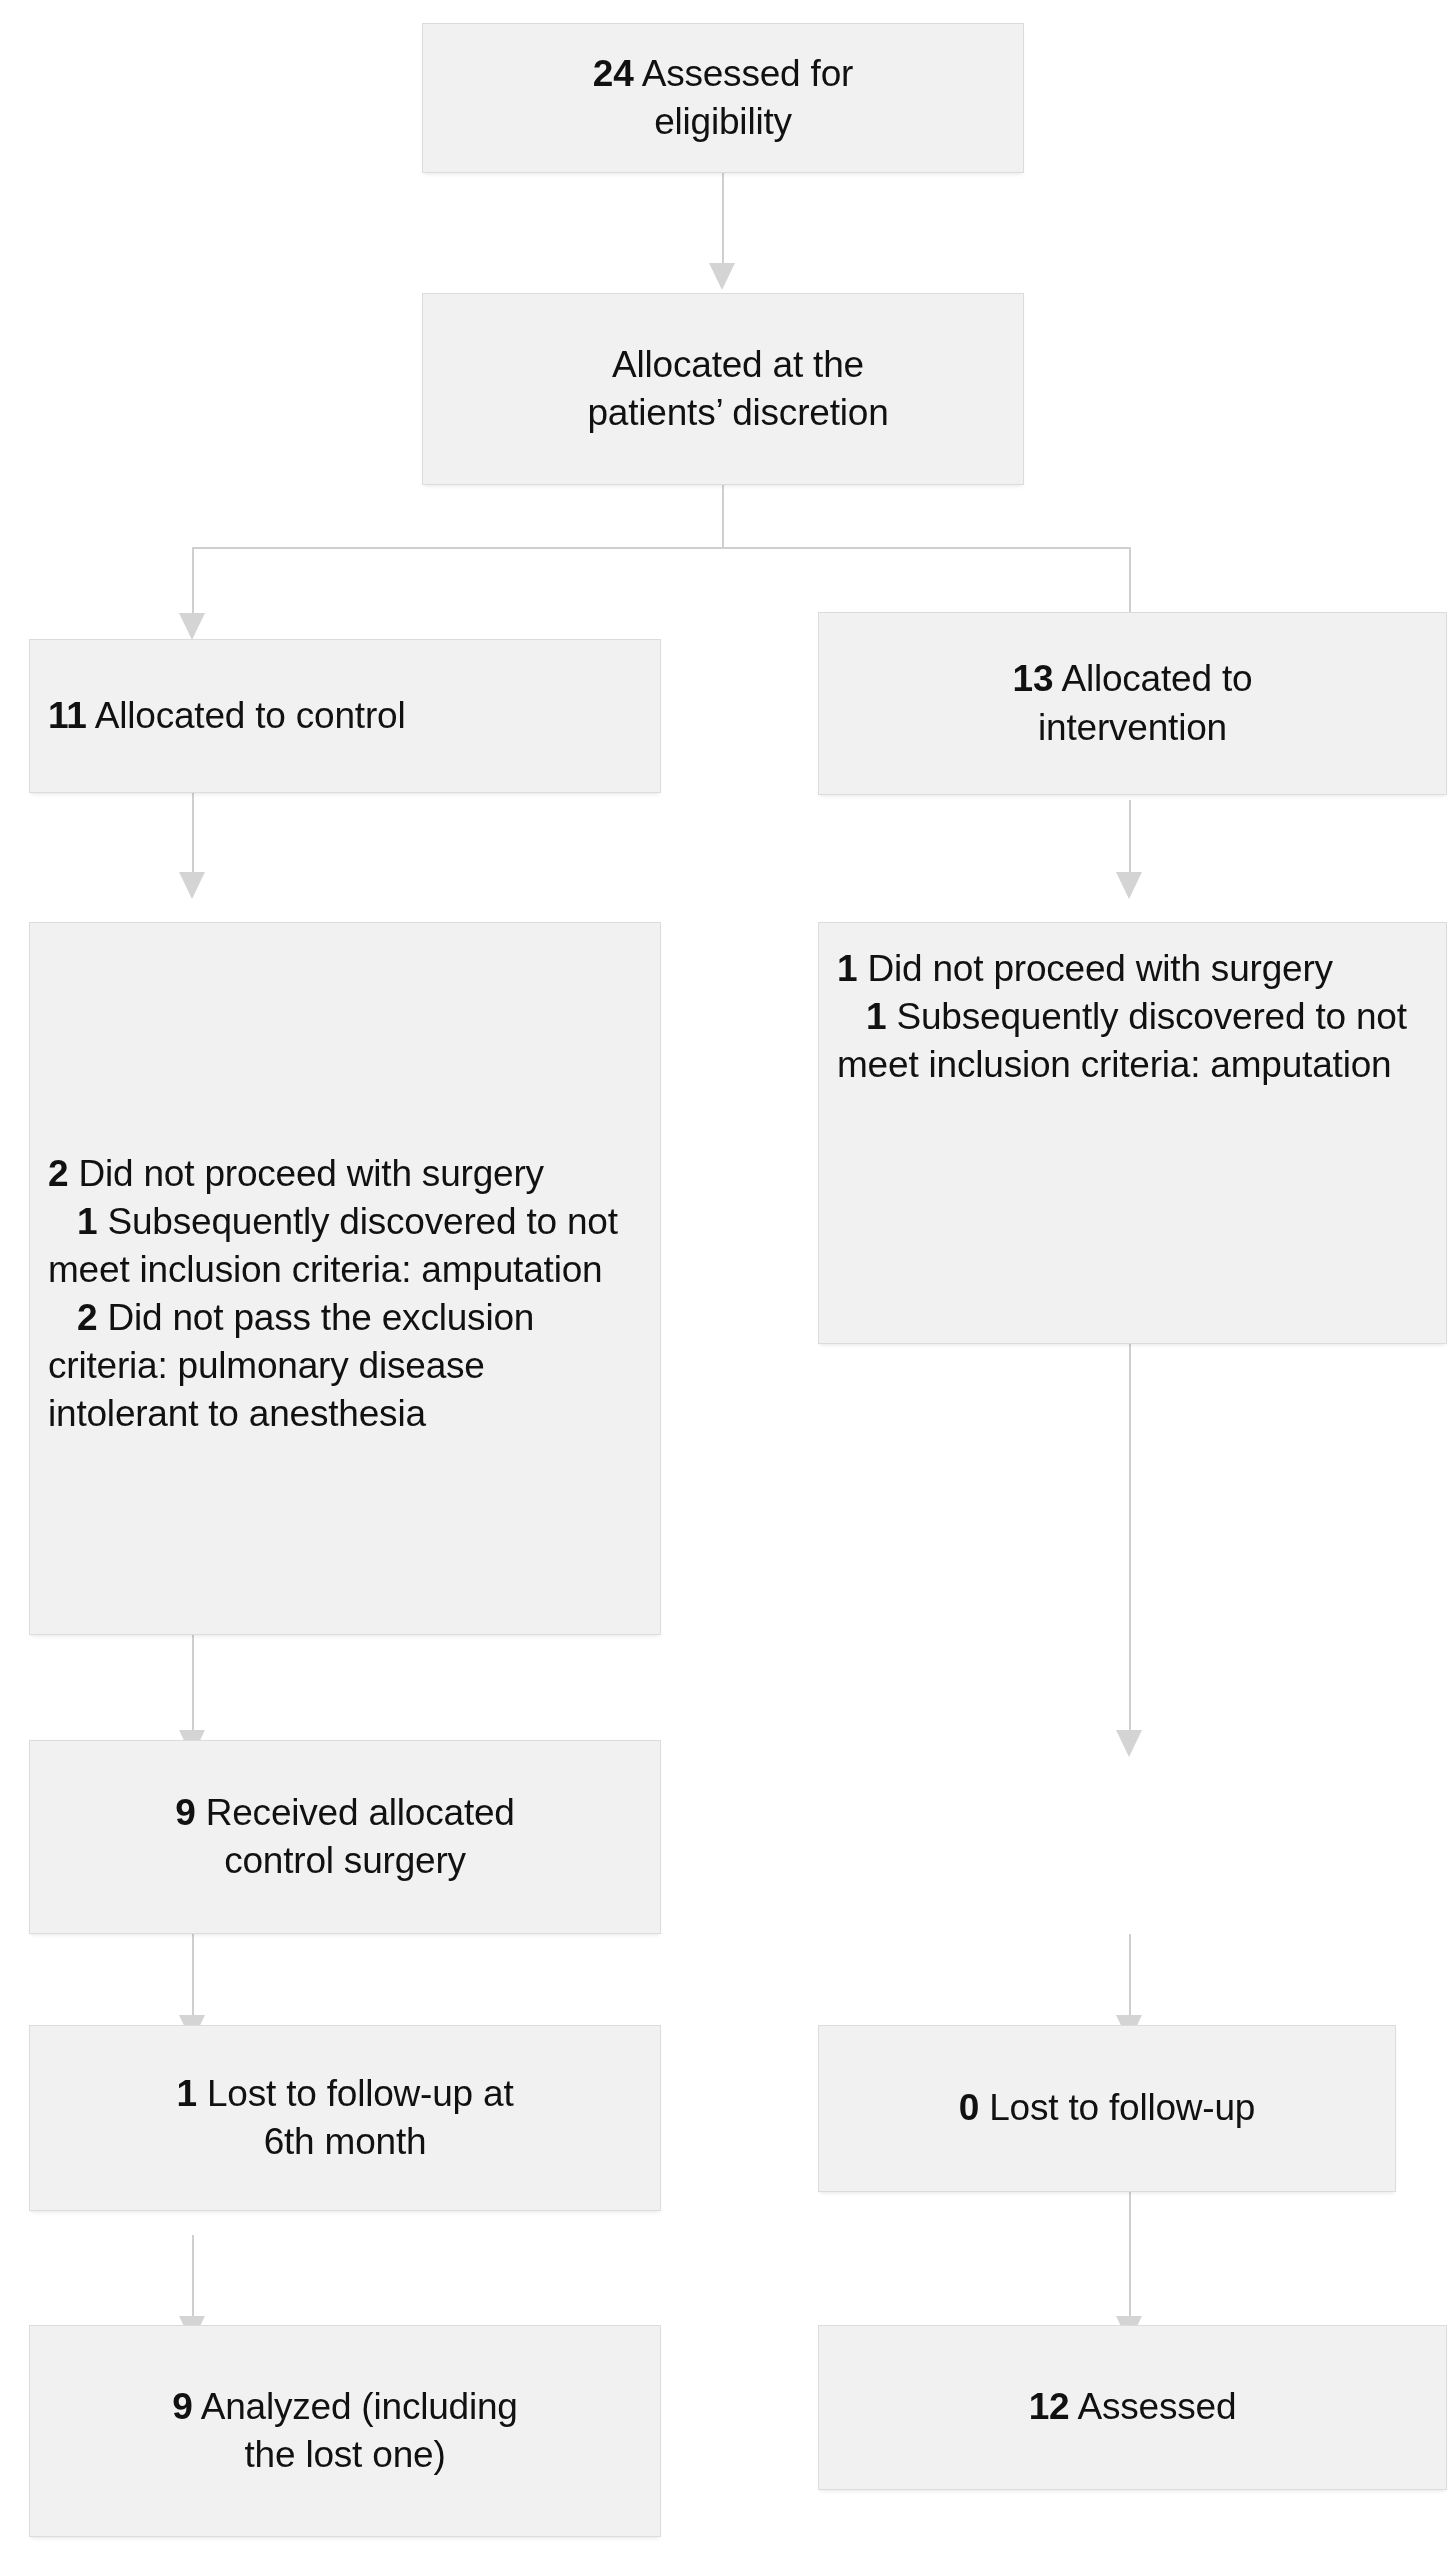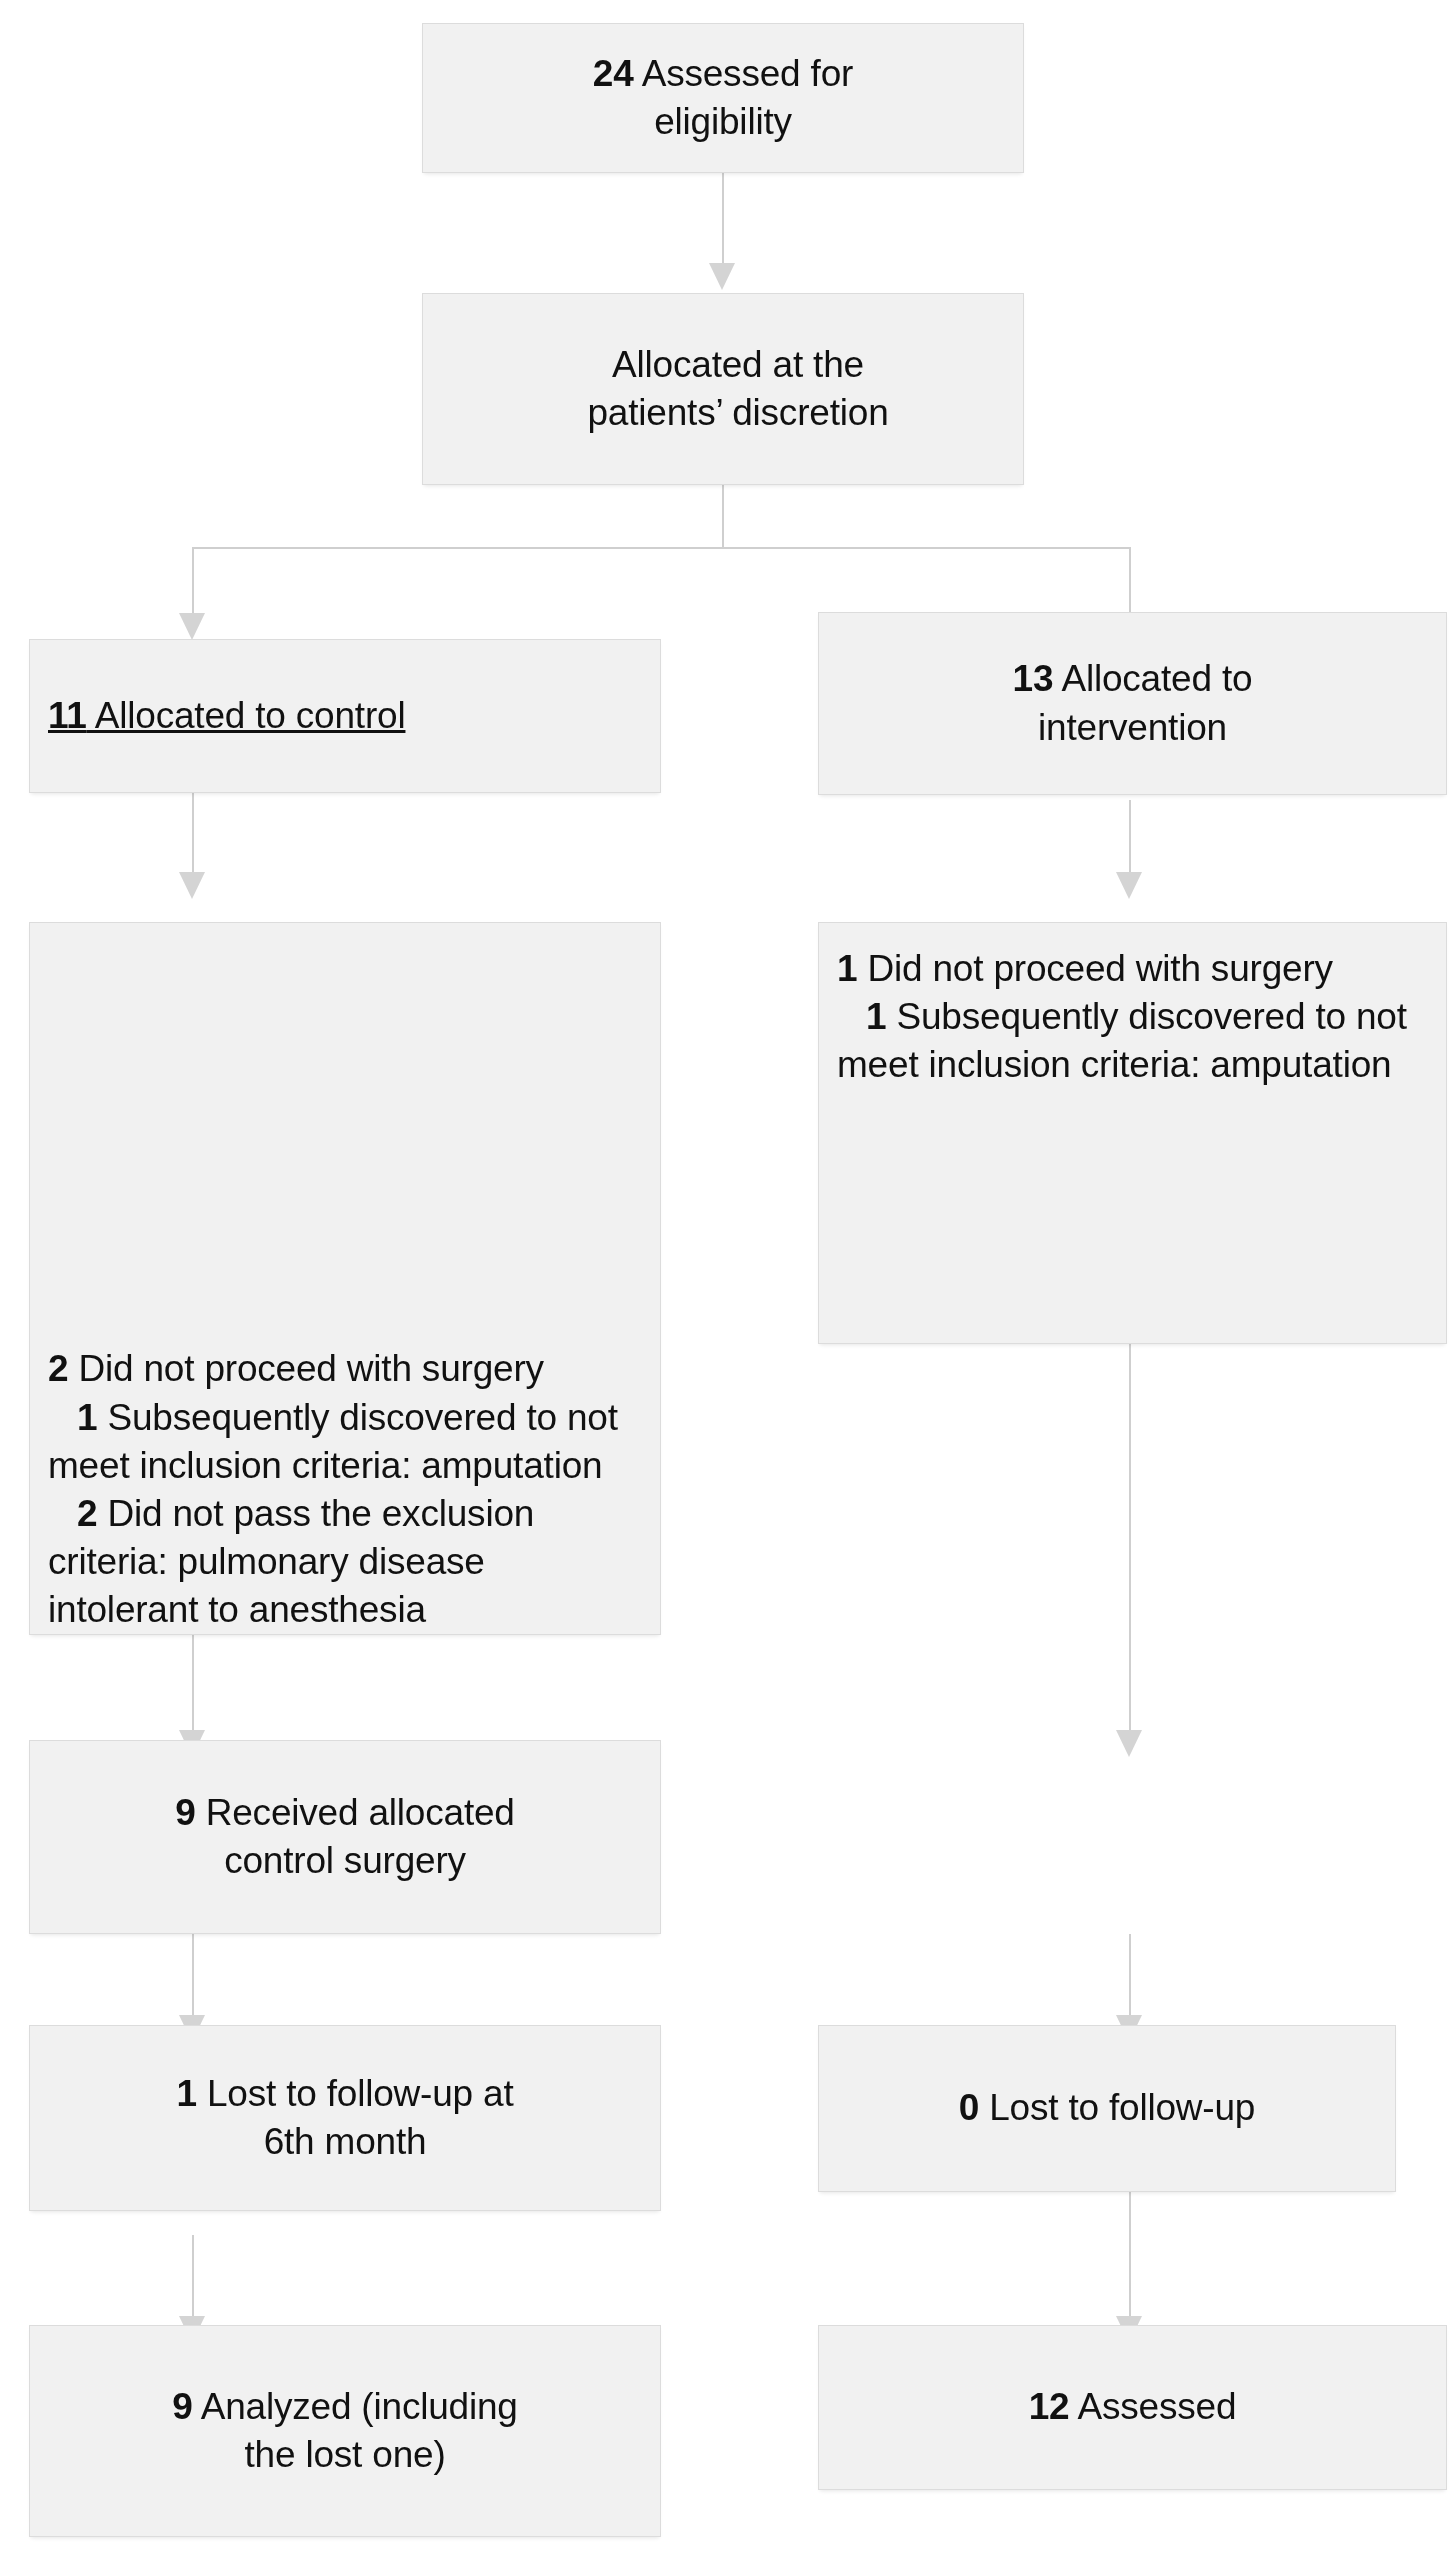--- a/index.html
+++ b/index.html
@@ -105,30 +105,30 @@
   <div class="node" style="left:422px; top:22.6px; width:602px; height:150px;">
     <span class="txt c"><b>24</b><span> Assessed for
 eligibility</span></span>
   </div>
 
   <div class="node" style="left:422px; top:293px; width:602px; height:192px;padding-left:30px;">
     <span class="txt c">Allocated at the
 patients’ discretion</span>
   </div>
 
-  <div class="node" style="left:29px; top:639px; width:632px; height:154px;text-decoration:underline;">
+  <div class="node" style="left:29px; top:639px; width:632px; height:154px;">
     <span class="txt l"><b>11</b><span> Allocated to control</span></span>
   </div>
 
   <div class="node" style="left:818px; top:612px; width:629px; height:183px;">
     <span class="txt c"><b>13</b><span> Allocated to
 intervention</span></span>
   </div>
 
-  <div class="node" style="left:29px; top:922px; width:632px; height:713px; align-items:flex-end;">
+  <div class="node" style="left:29px; top:922px; width:632px; height:713px; align-items:center;">
     <span class="txt l" style="padding-top:31px;"><b>2</b><span> Did not proceed with surgery</span><br><span style="display:inline-block;width:29px;"></span><b>1</b><span> Subsequently discovered to not meet inclusion criteria: amputation</span><br><span style="display:inline-block;width:29px;"></span><b>2</b><span> Did not pass the exclusion criteria: pulmonary disease intolerant to anesthesia</span></span>
   </div>
 
   <div class="node" style="left:818px; top:922px; width:629px; height:422px; align-items:flex-start;">
     <span class="txt l" style="padding-top:22px;"><b>1</b><span> Did not proceed with surgery</span><br><span style="display:inline-block;width:29px;"></span><b>1</b><span> Subsequently discovered to not meet inclusion criteria: amputation</span></span>
   </div>
 
   <div class="node" style="left:29px; top:1740px; width:632px; height:194px;">
     <span class="txt c"><b>9</b><span> Received allocated
 control surgery</span></span>

